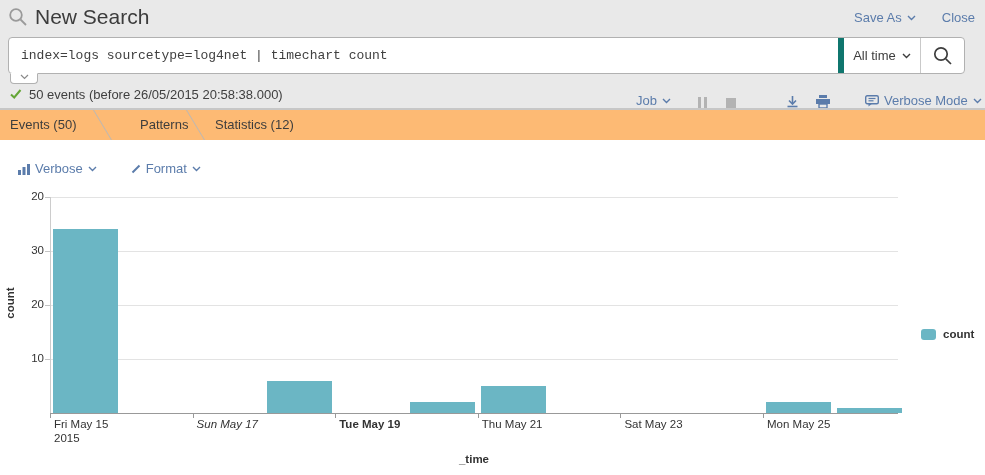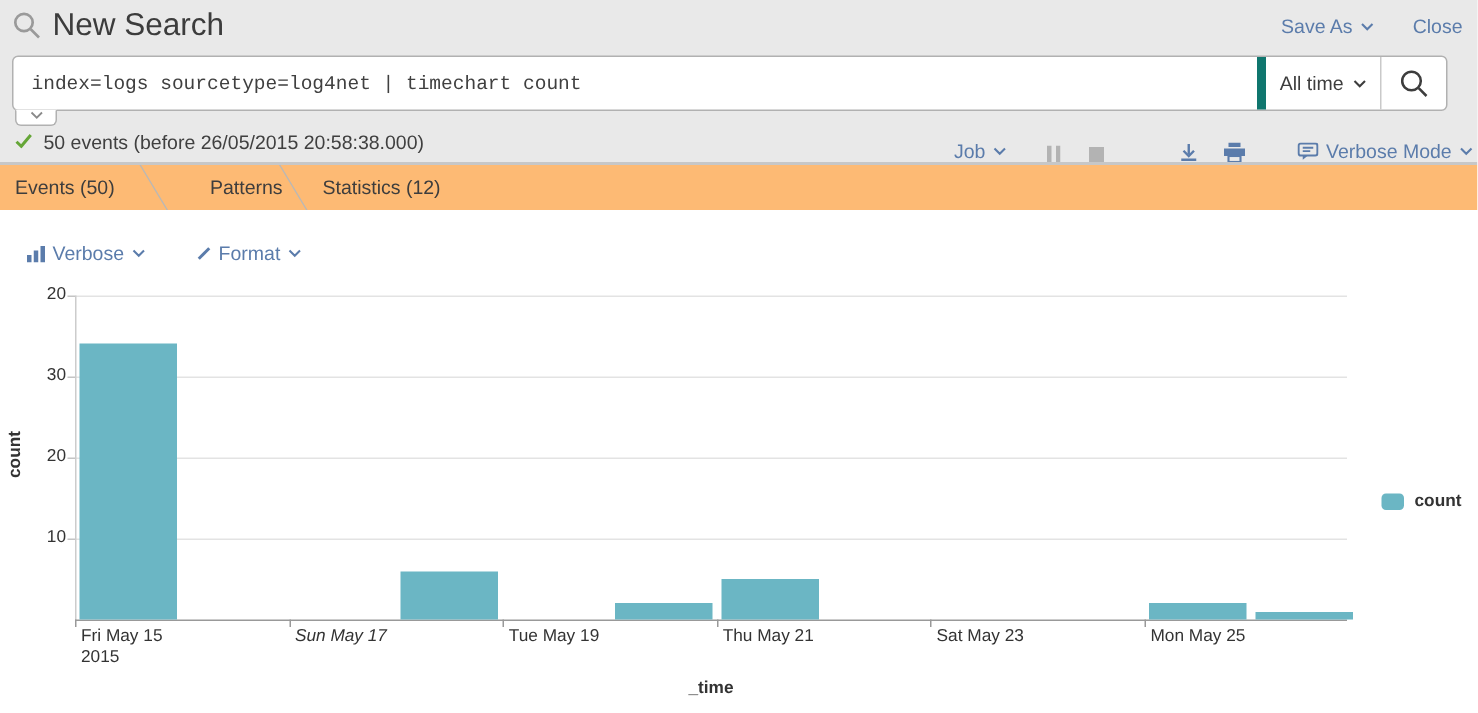--- a/index.html
+++ b/index.html
@@ -247,21 +247,21 @@
     <div class="gridline" style="left: 50px; top: 7px; width: 848px;"></div>
     <div class="ytick-stub" style="left: 45px; top: 7px;"></div>
     <div class="ytick-label" style="left: 0px; top: 0px;">20</div>
     <div class="axis-v" style="left: 50px; top: 7px; height: 216px;"></div>
     <div class="baseline" style="left: 50px; top: 223px; width: 848px;"></div>
     <div class="xtick-stub" style="left: 50px; top: 223px;"></div>
     <div class="xtick-label" style="left: 54px; top: 227px;">Fri May 15<div>2015</div></div>
     <div class="xtick-stub" style="left: 192.6px; top: 223px;"></div>
     <div class="xtick-label" style="left: 196.6px; top: 227px; font-style: italic;">Sun May 17</div>
     <div class="xtick-stub" style="left: 335.2px; top: 223px;"></div>
-    <div class="xtick-label" style="left: 339.2px; top: 227px;">Tue May 19</div>
+    <div class="xtick-label" style="left: 339.2px; top: 227px; font-weight: bold;">Tue May 19</div>
     <div class="xtick-stub" style="left: 477.8px; top: 223px;"></div>
     <div class="xtick-label" style="left: 481.8px; top: 227px;">Thu May 21</div>
     <div class="xtick-stub" style="left: 620.4px; top: 223px;"></div>
     <div class="xtick-label" style="left: 624.4px; top: 227px;">Sat May 23</div>
     <div class="xtick-stub" style="left: 763px; top: 223px;"></div>
     <div class="xtick-label" style="left: 767px; top: 227px;">Mon May 25</div>
     <div class="bar" title="Fri May 15: count=34" style="left: 53px; top: 39.4px; width: 65px; height: 183.6px; background: rgb(107, 182, 196);"></div>
     <div class="bar" title="Mon May 18: count=6" style="left: 266.9px; top: 190.6px; width: 65px; height: 32.4px; background: rgb(107, 182, 196);"></div>
     <div class="bar" title="Wed May 20: count=2" style="left: 409.5px; top: 212.2px; width: 65px; height: 10.8px; background: rgb(107, 182, 196);"></div>
     <div class="bar" title="Thu May 21: count=5" style="left: 480.8px; top: 196px; width: 65px; height: 27px; background: rgb(107, 182, 196);"></div>

